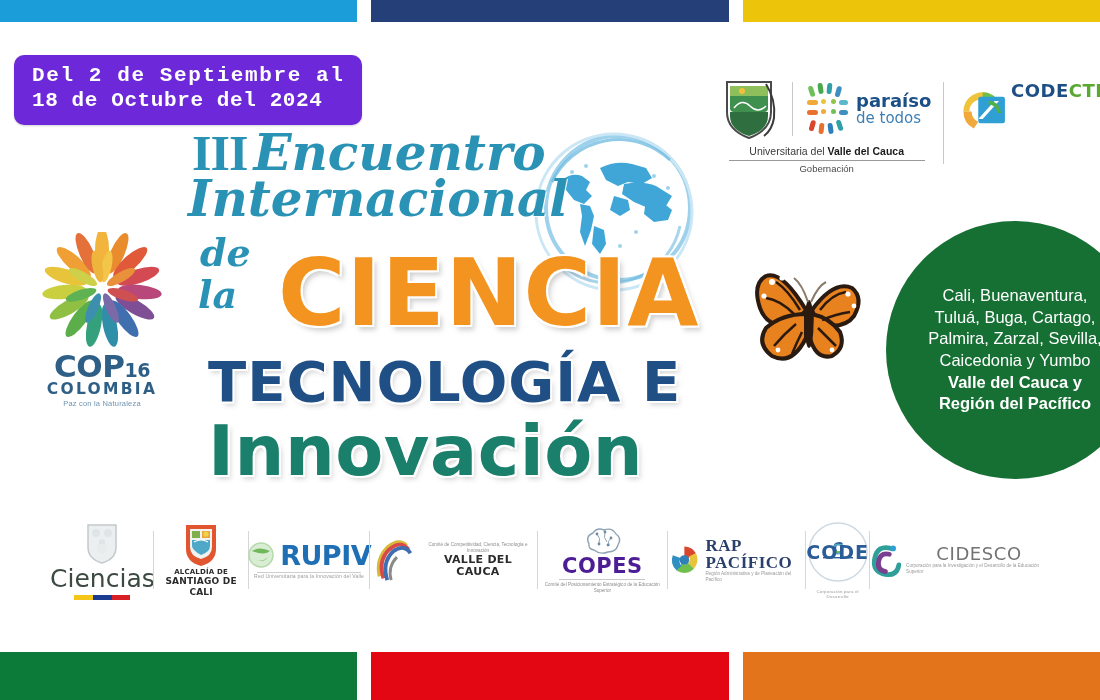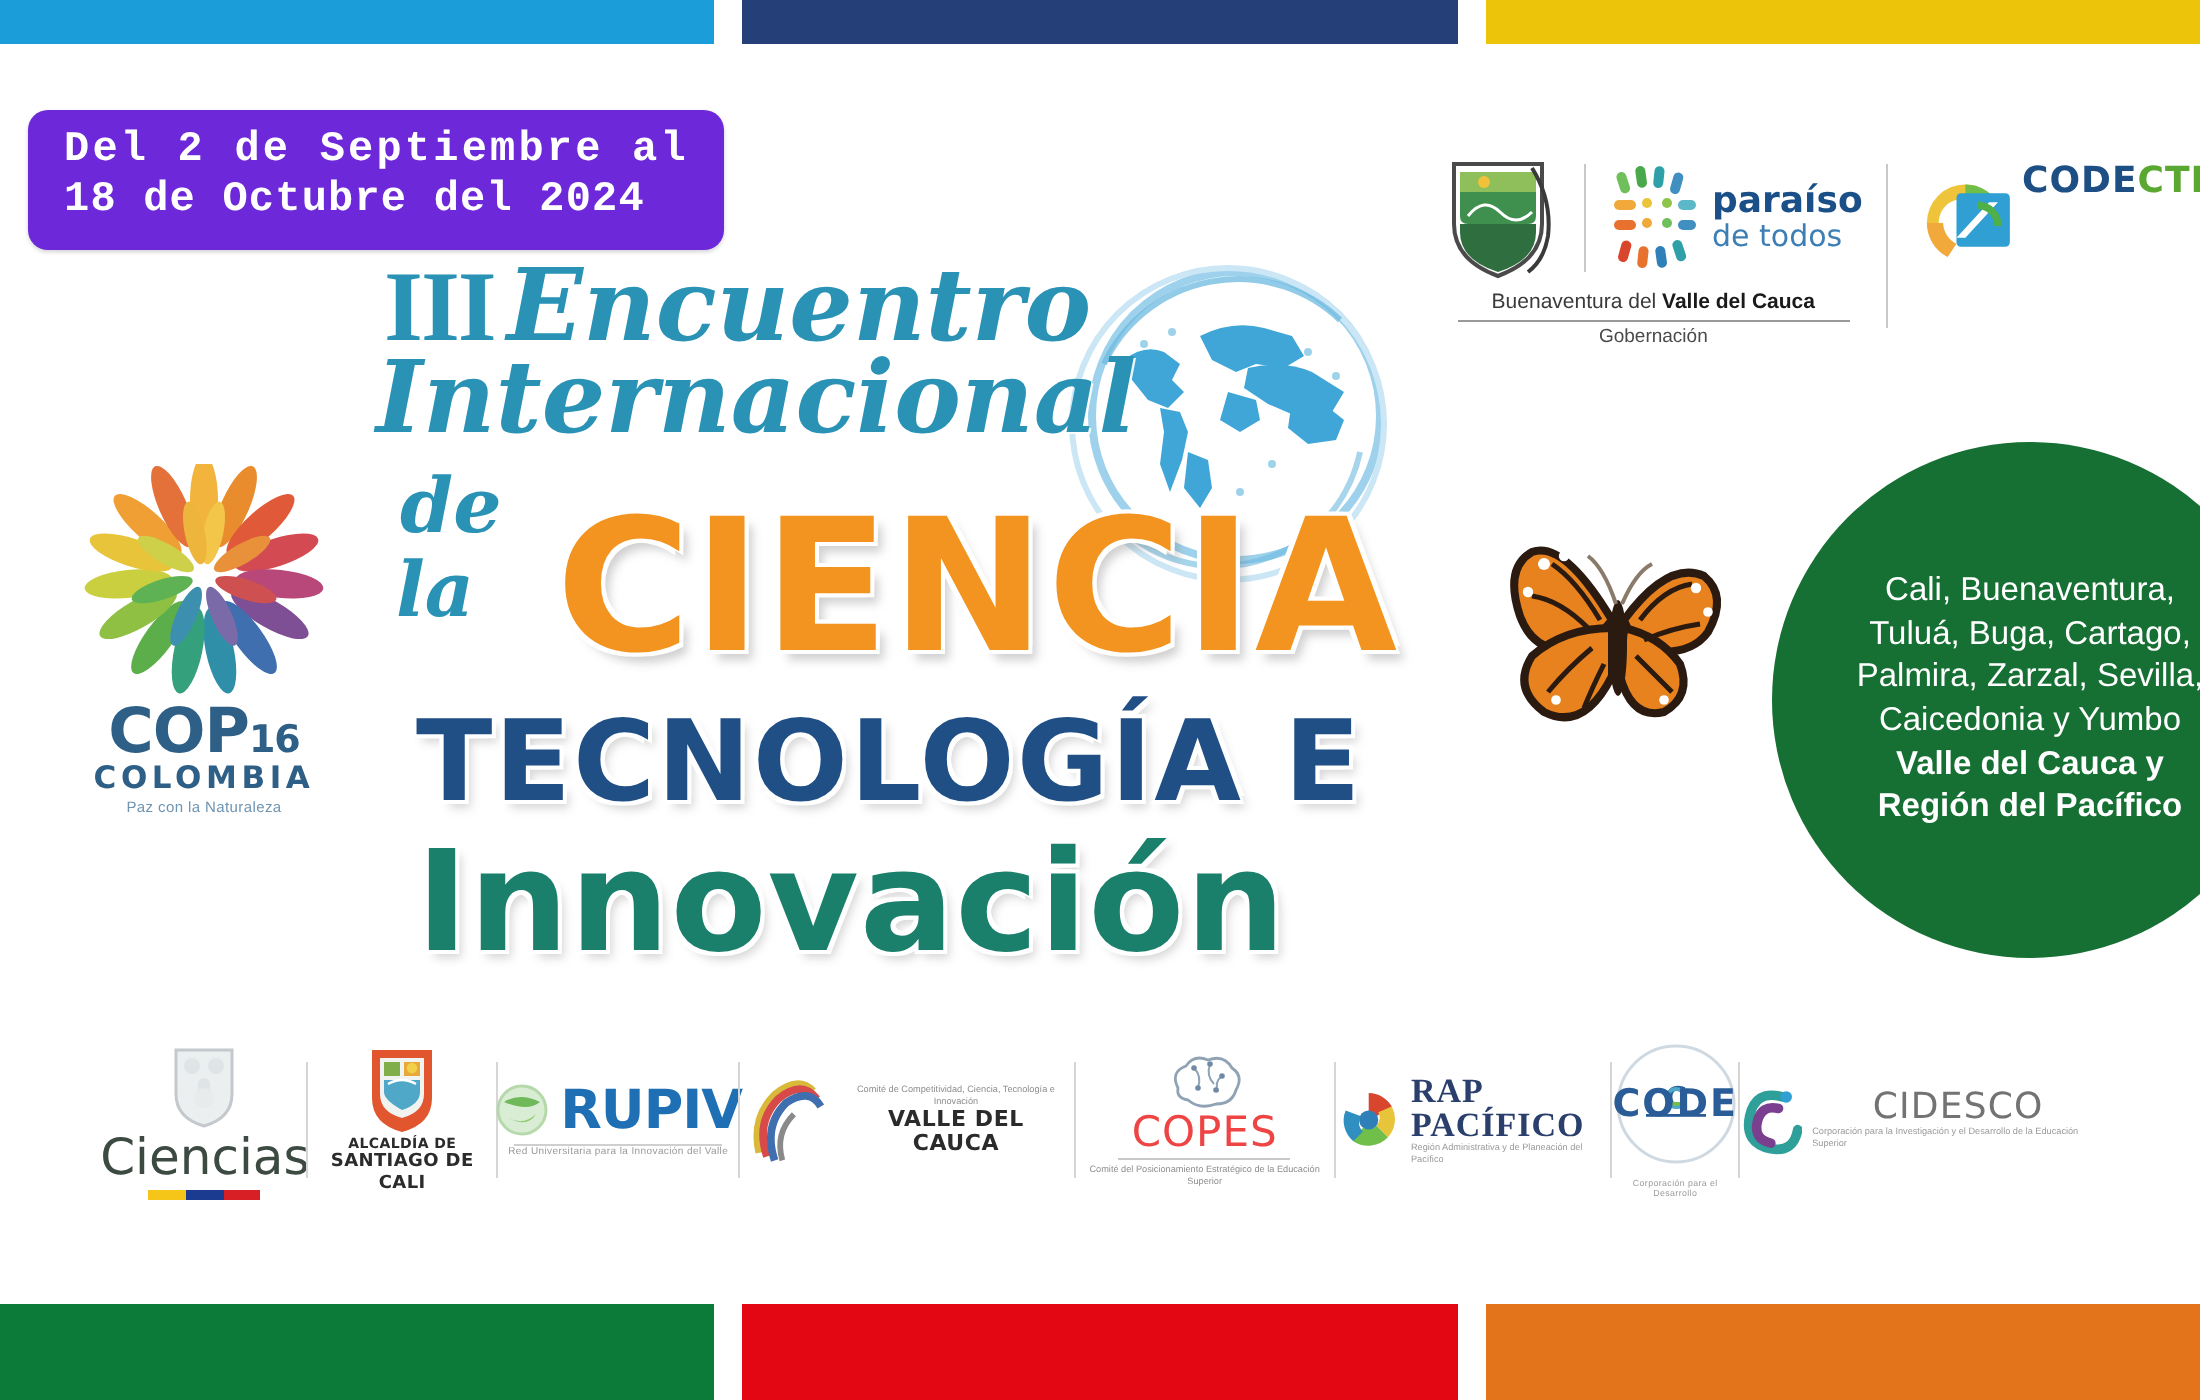--- a/index.html
+++ b/index.html
@@ -313,23 +313,23 @@
     font-family: "DejaVu Sans", sans-serif;
     font-weight: bold;
     font-size: 11px;
     color: #2b2b2b;
     line-height: 1.1;
     letter-spacing: .3px;
   }
   .vdc-tiny { font-size: 4.6px; color: #8d8d8d; line-height: 1.25; }
   .copes-word {
     font-family: "DejaVu Sans", sans-serif;
-    font-weight: normal;
+    font-weight: bold;
     font-size: 21px;
-    color: #ef4444;
+    color: #4c1d95;
     letter-spacing: .5px;
     line-height: 1;
   }
   .copes-rule { width: 86px; height: 1px; background: #c8c8c8; margin: 2px 0; }
   .copes-sub { font-size: 4.6px; color: #8d8d8d; line-height: 1.25; }
   .rap-word {
     font-family: "Liberation Serif", serif;
     font-weight: bold;
     font-size: 17px;
     color: #2a3f6b;
@@ -482,21 +482,21 @@
               <rect x="32" y="38" width="5" height="11" rx="2.5" fill="#2f9fa8" transform="rotate(-18 34 43)"></rect>
             </g>
           </svg>
           <div class="paraiso-txt">
             <span class="p1">paraíso</span>
             <span class="p2">de todos</span>
           </div>
         </div>
       </div>
       <div class="gov-caption">
-        <span>Buenaventura del </span><b>Valle del Cauca</b>
+        <span>Universitaria del </span><b>Valle del Cauca</b>
       </div>
       <div class="gov-caption-rule"></div>
       <div class="gov-sub">Gobernación</div>
     </div>
 
     <div class="vsep" style="height:82px;margin-top:4px"></div>
 
     <div class="codecti">
       <svg class="codecti-mark" viewBox="0 0 74 64">
         <path d="M10 34 a26 26 0 0 1 26 -26 a26 26 0 0 1 8 1 l-4 10 a16 16 0 0 0 -22 15 z" fill="#f0c43a"></path>

